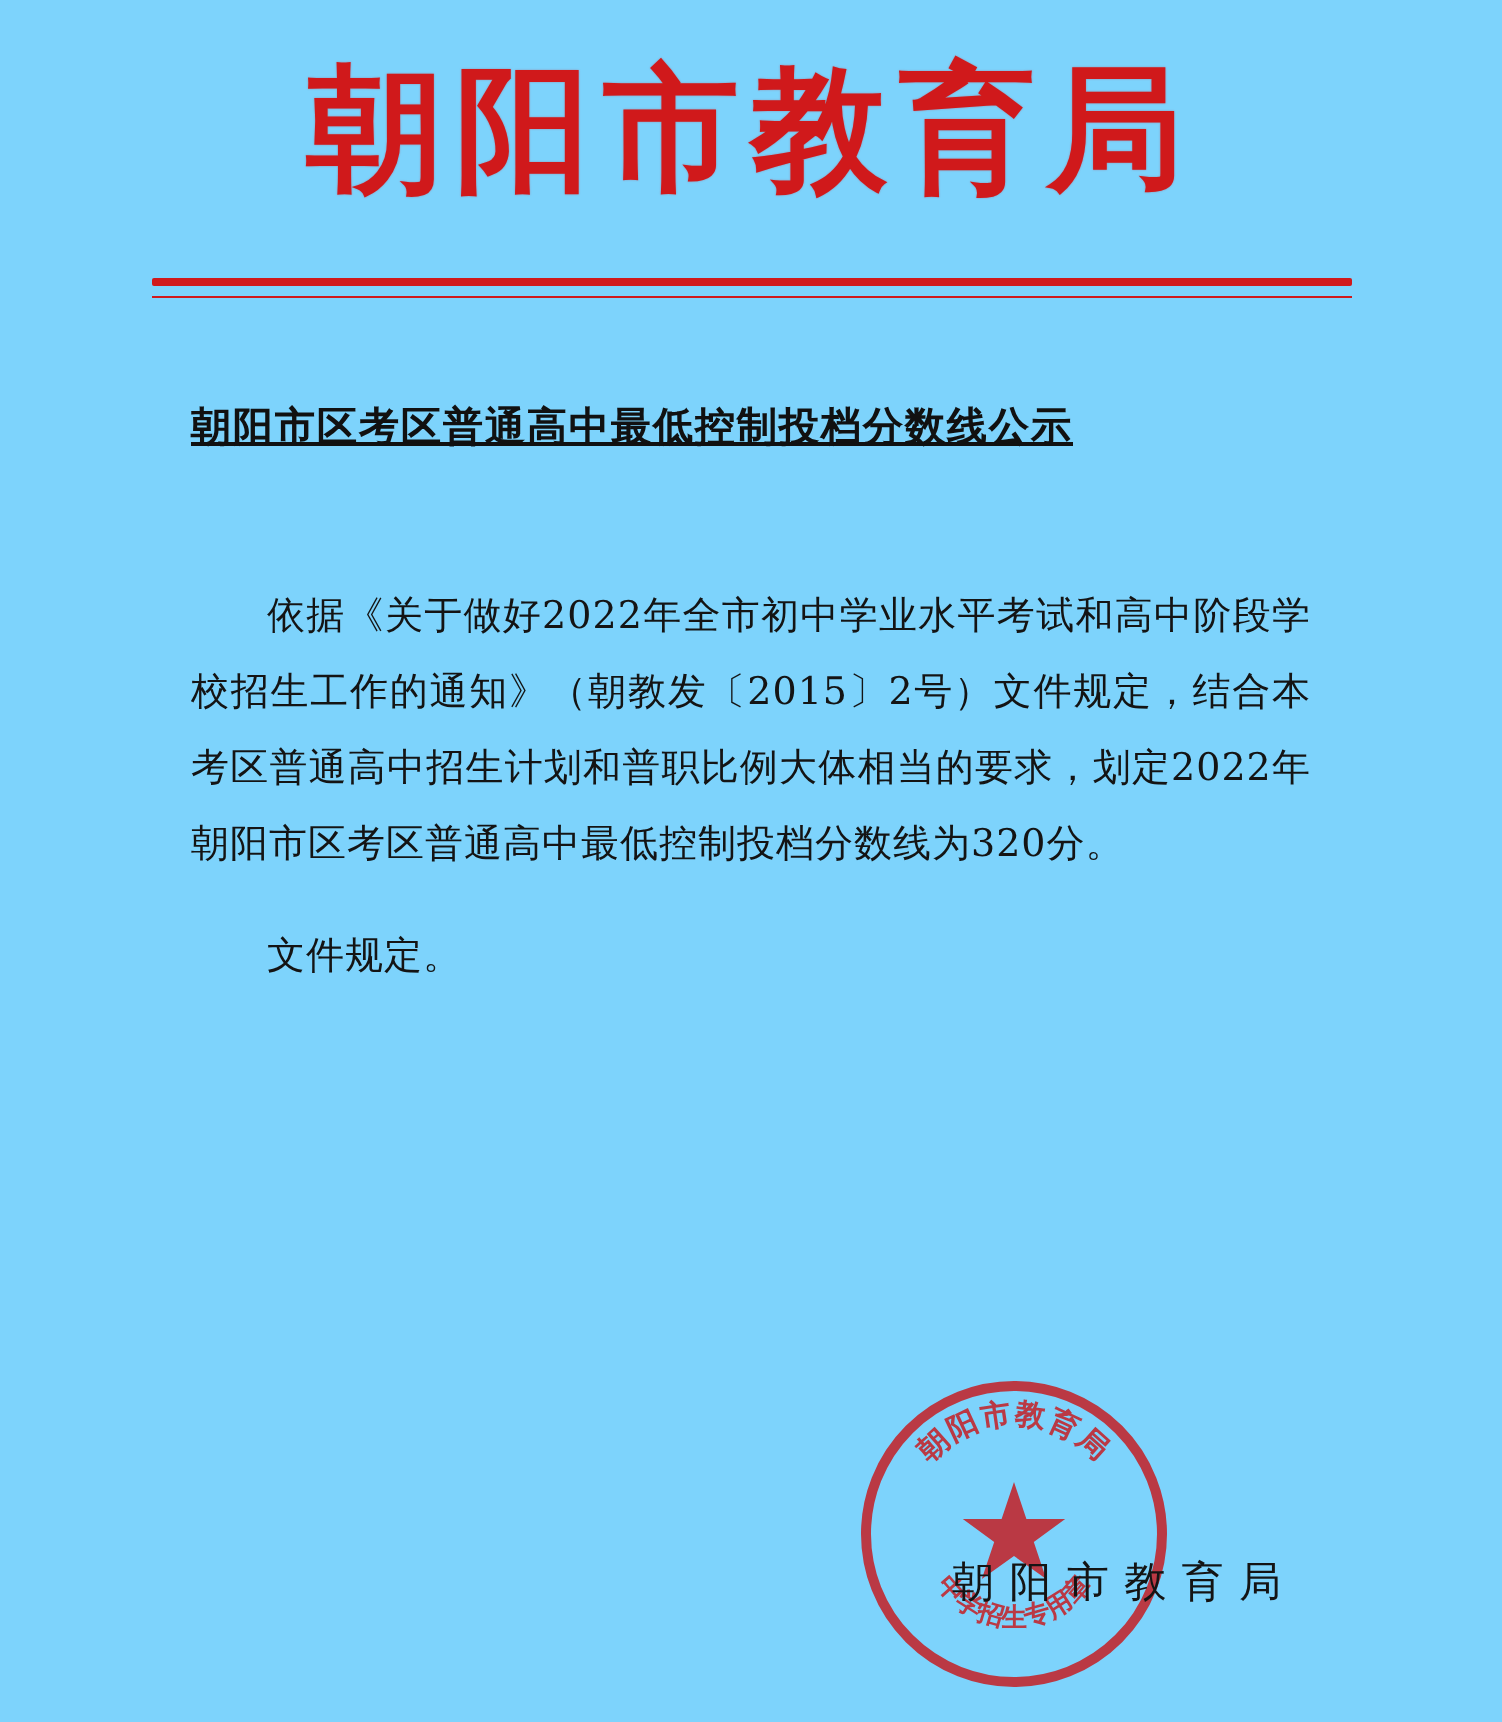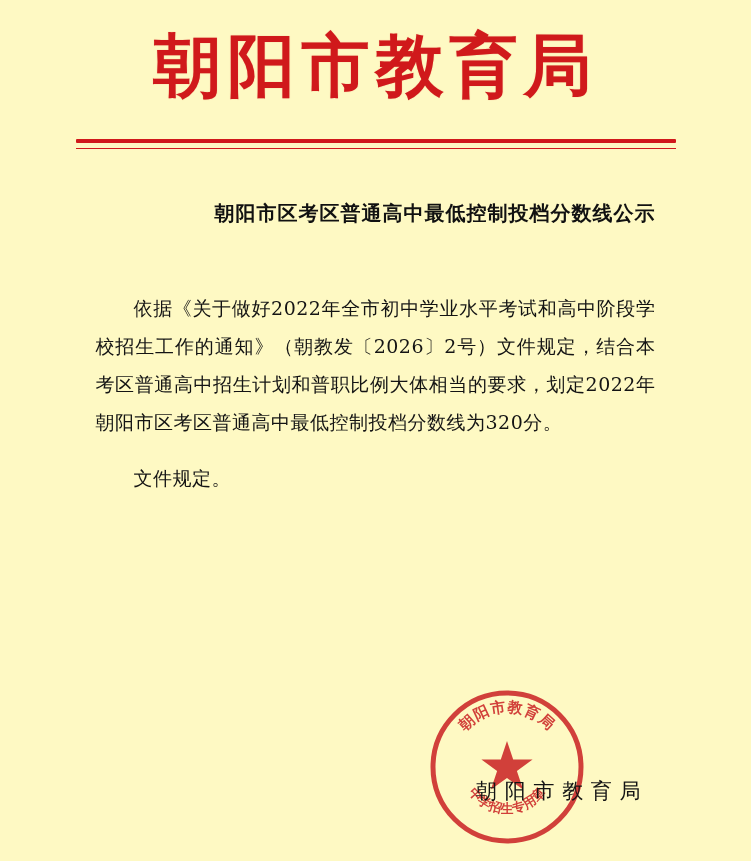--- a/index.html
+++ b/index.html
@@ -12,21 +12,21 @@
     height: 861px;
     position: relative;
     overflow: hidden;
     font-family: "DejaVu Serif", "Liberation Serif", serif;
     color: #1a1a1a;
   }
 
   .doc {
     position: absolute;
     inset: 0;
-    background: #fef9c3;
+    background: #7dd3fc;
   }
 
   
   .masthead {
     padding-top: 30px;
     text-align: center;
   }
   .masthead-title {
     font-family: "DejaVu Serif", "Liberation Serif", serif;
     font-weight: bold;
@@ -54,26 +54,27 @@
   }
 
   
   .content {
     width: 560px;
     margin: 0 auto;
     padding-top: 48px;
   }
 
   .doc-title {
-    text-align: right;
+    text-align: left;
     font-size: 20px;
     font-weight: 600;
     letter-spacing: 1px;
     color: #111111;
     line-height: 1.6;
+    text-decoration: underline;
   }
 
   .paragraphs {
     margin-top: 60px;
   }
   .para {
     font-size: 19px;
     line-height: 2.0;
     text-align: justify;
     text-justify: inter-ideograph;
@@ -137,21 +138,21 @@
     <div class="rule-wrap">
       <div class="rule-thick"></div>
       <div class="rule-thin"></div>
     </div>
   </div>
 
   <div class="content">
     <div class="doc-title">朝阳市区考区普通高中最低控制投档分数线公示</div>
 
     <div class="paragraphs">
-      <p class="para">依据《关于做好2022年全市初中学业水平考试和高中阶段学校招生工作的通知》（朝教发〔2026〕2号）文件规定，结合本考区普通高中招生计划和普职比例大体相当的要求，划定2022年朝阳市区考区普通高中最低控制投档分数线为320分。</p>
+      <p class="para">依据《关于做好2022年全市初中学业水平考试和高中阶段学校招生工作的通知》（朝教发〔2015〕2号）文件规定，结合本考区普通高中招生计划和普职比例大体相当的要求，划定2022年朝阳市区考区普通高中最低控制投档分数线为320分。</p>
       <p class="para short">文件规定。</p>
     </div>
   </div>
 
   <div class="seal">
     <svg viewBox="0 0 168 168" xmlns="http://www.w3.org/2000/svg">
       <defs>
         <path id="arcTop" d="M 29,84 A 55,55 0 0 1 139,84"></path>
         <path id="arcBottom" d="M 38,84 A 46,46 0 0 0 130,84"></path>
       </defs>

